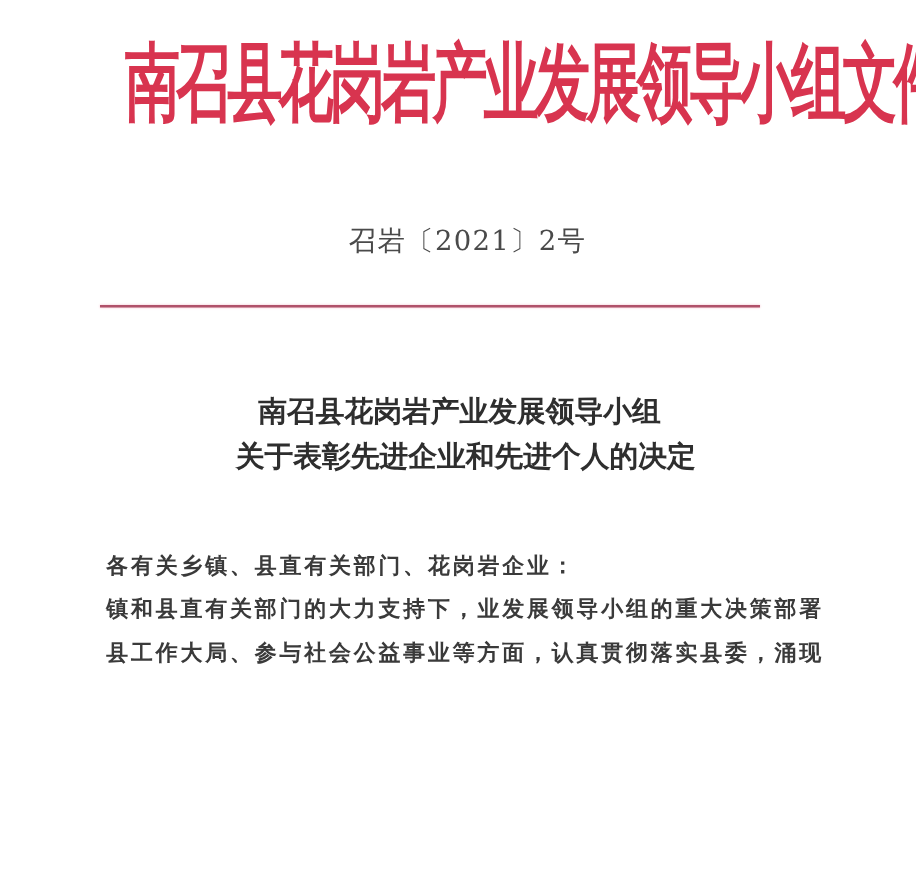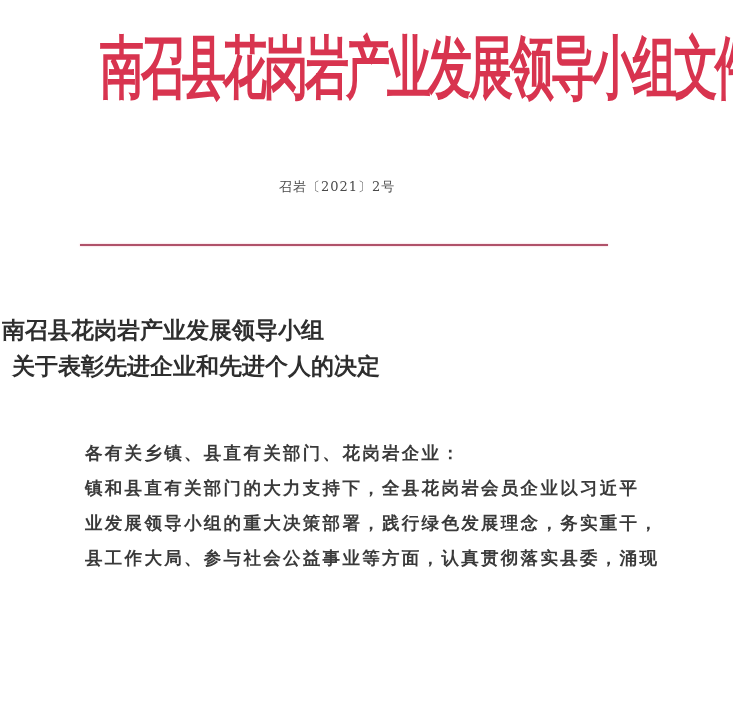--- a/index.html
+++ b/index.html
@@ -34,40 +34,40 @@
       line-height: 80px;
       letter-spacing: -3px;
       white-space: nowrap;
       transform: scaleY(1.55);
       transform-origin: left center;
     }
     .doc-number {
       position: absolute;
       left: 279px;
       top: 178px;
-      font-size: 13px;
+      font-size: 22px;
       color: #4a4a4a;
       letter-spacing: 1px;
       white-space: nowrap;
     }
     .red-rule {
       position: absolute;
       left: 80px;
       top: 244px;
       width: 528px;
       height: 2px;
       background: #b0526a;
       box-shadow: 0 0 2px #f3b8c6;
     }
     .title-block {
       position: absolute;
       left: 0;
       top: 312px;
       width: 733px;
-      text-align: left;
+      text-align: center;
       color: #2e2e2e;
       font-weight: bold;
       font-size: 23px;
       line-height: 36px;
     }
     .title-line-1 { display: block; padding-left: 2px; }
     .title-line-2 { display: block; padding-left: 12px; }
     .body-text {
       position: absolute;
       left: 85px;
@@ -97,18 +97,17 @@
 
   <div class="red-rule"></div>
 
   <div class="title-block">
     <span class="title-line-1">南召县花岗岩产业发展领导小组</span>
     <span class="title-line-2">关于表彰先进企业和先进个人的决定</span>
   </div>
 
   <div class="body-text">
     <span class="body-line">各有关乡镇、县直有关部门、花岗岩企业：</span>
-    <span class="body-line">镇和县直有关部门的大力支持下，全县花岗岩会员企业以习近平</span>
-    <span class="body-line">业发展领导小组的重大决策部署，践行绿色发展理念，务实重干，</span>
+    <span class="body-line">镇和县直有关部门的大力支持下，业发展领导小组的重大决策部署</span>
     <span class="body-line">县工作大局、参与社会公益事业等方面，认真贯彻落实县委，涌现</span>
   </div>
 
 </div>
 
 </body></html>

